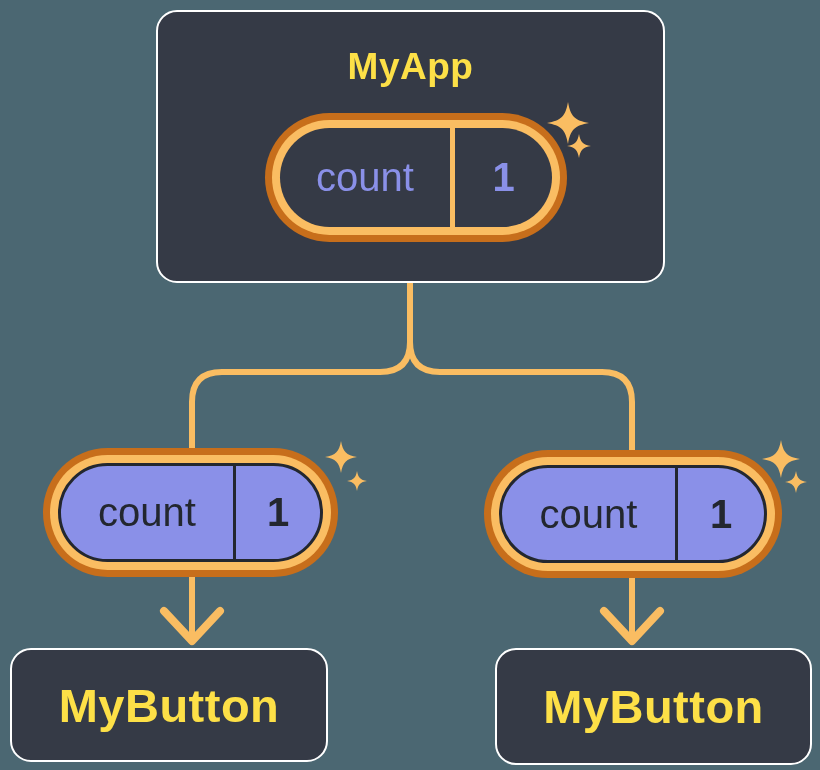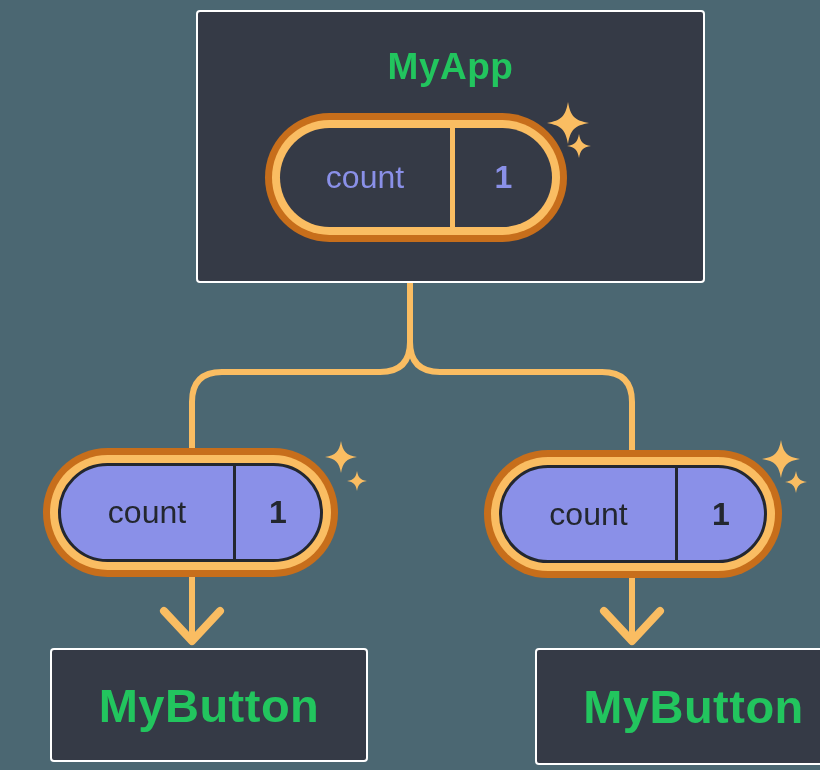--- a/index.html
+++ b/index.html
@@ -13,25 +13,24 @@
     background:var(--background,#4B6772);
     overflow:hidden;
   }
   .connector-svg{
     position:absolute;left:0;top:0;z-index:1;
   }
   .node{
     position:absolute;
     background:var(--node-fill,#353A46);
     border:2.5px solid var(--node-border,#FFFFFF);
-    border-radius:4px;
+    border-radius:21px;
     box-sizing:border-box;
-    color:#22c55e;
+    color:#fde047;
     z-index:2;
-    margin-left:40px;
   }
   .node-myapp{left:156px;top:10px;width:509px;height:273px;}
   .node-title{
     text-align:center;
     margin-top:34px;
     font-size:37px;
     font-weight:700;
     letter-spacing:0.5px;
   }
   .node-button{
@@ -73,21 +72,21 @@
 
   .pill-inner-purple{
     background:var(--prop-fill,#8A90E8);
     border:3px solid var(--prop-text,#23272F);
   }
   .pill-inner-purple .pill-label{border-right:3.5px solid var(--prop-text,#23272F);}
   .pill-inner-purple .pill-cell{color:var(--prop-text,#23272F);}
 
   .pill-cell{
     display:flex;align-items:center;justify-content:center;
-    font-size:32px;
+    font-size:40px;
   }
   .pill-label{width:170px;}
   .pill-child-left .pill-label{width:172px;}
   .pill-child-right .pill-label{width:173px;}
   .pill-value{flex:1;font-weight:700;}
 
   .sparkle{position:absolute;z-index:4;}
 </style>
 </head>
 <body>

